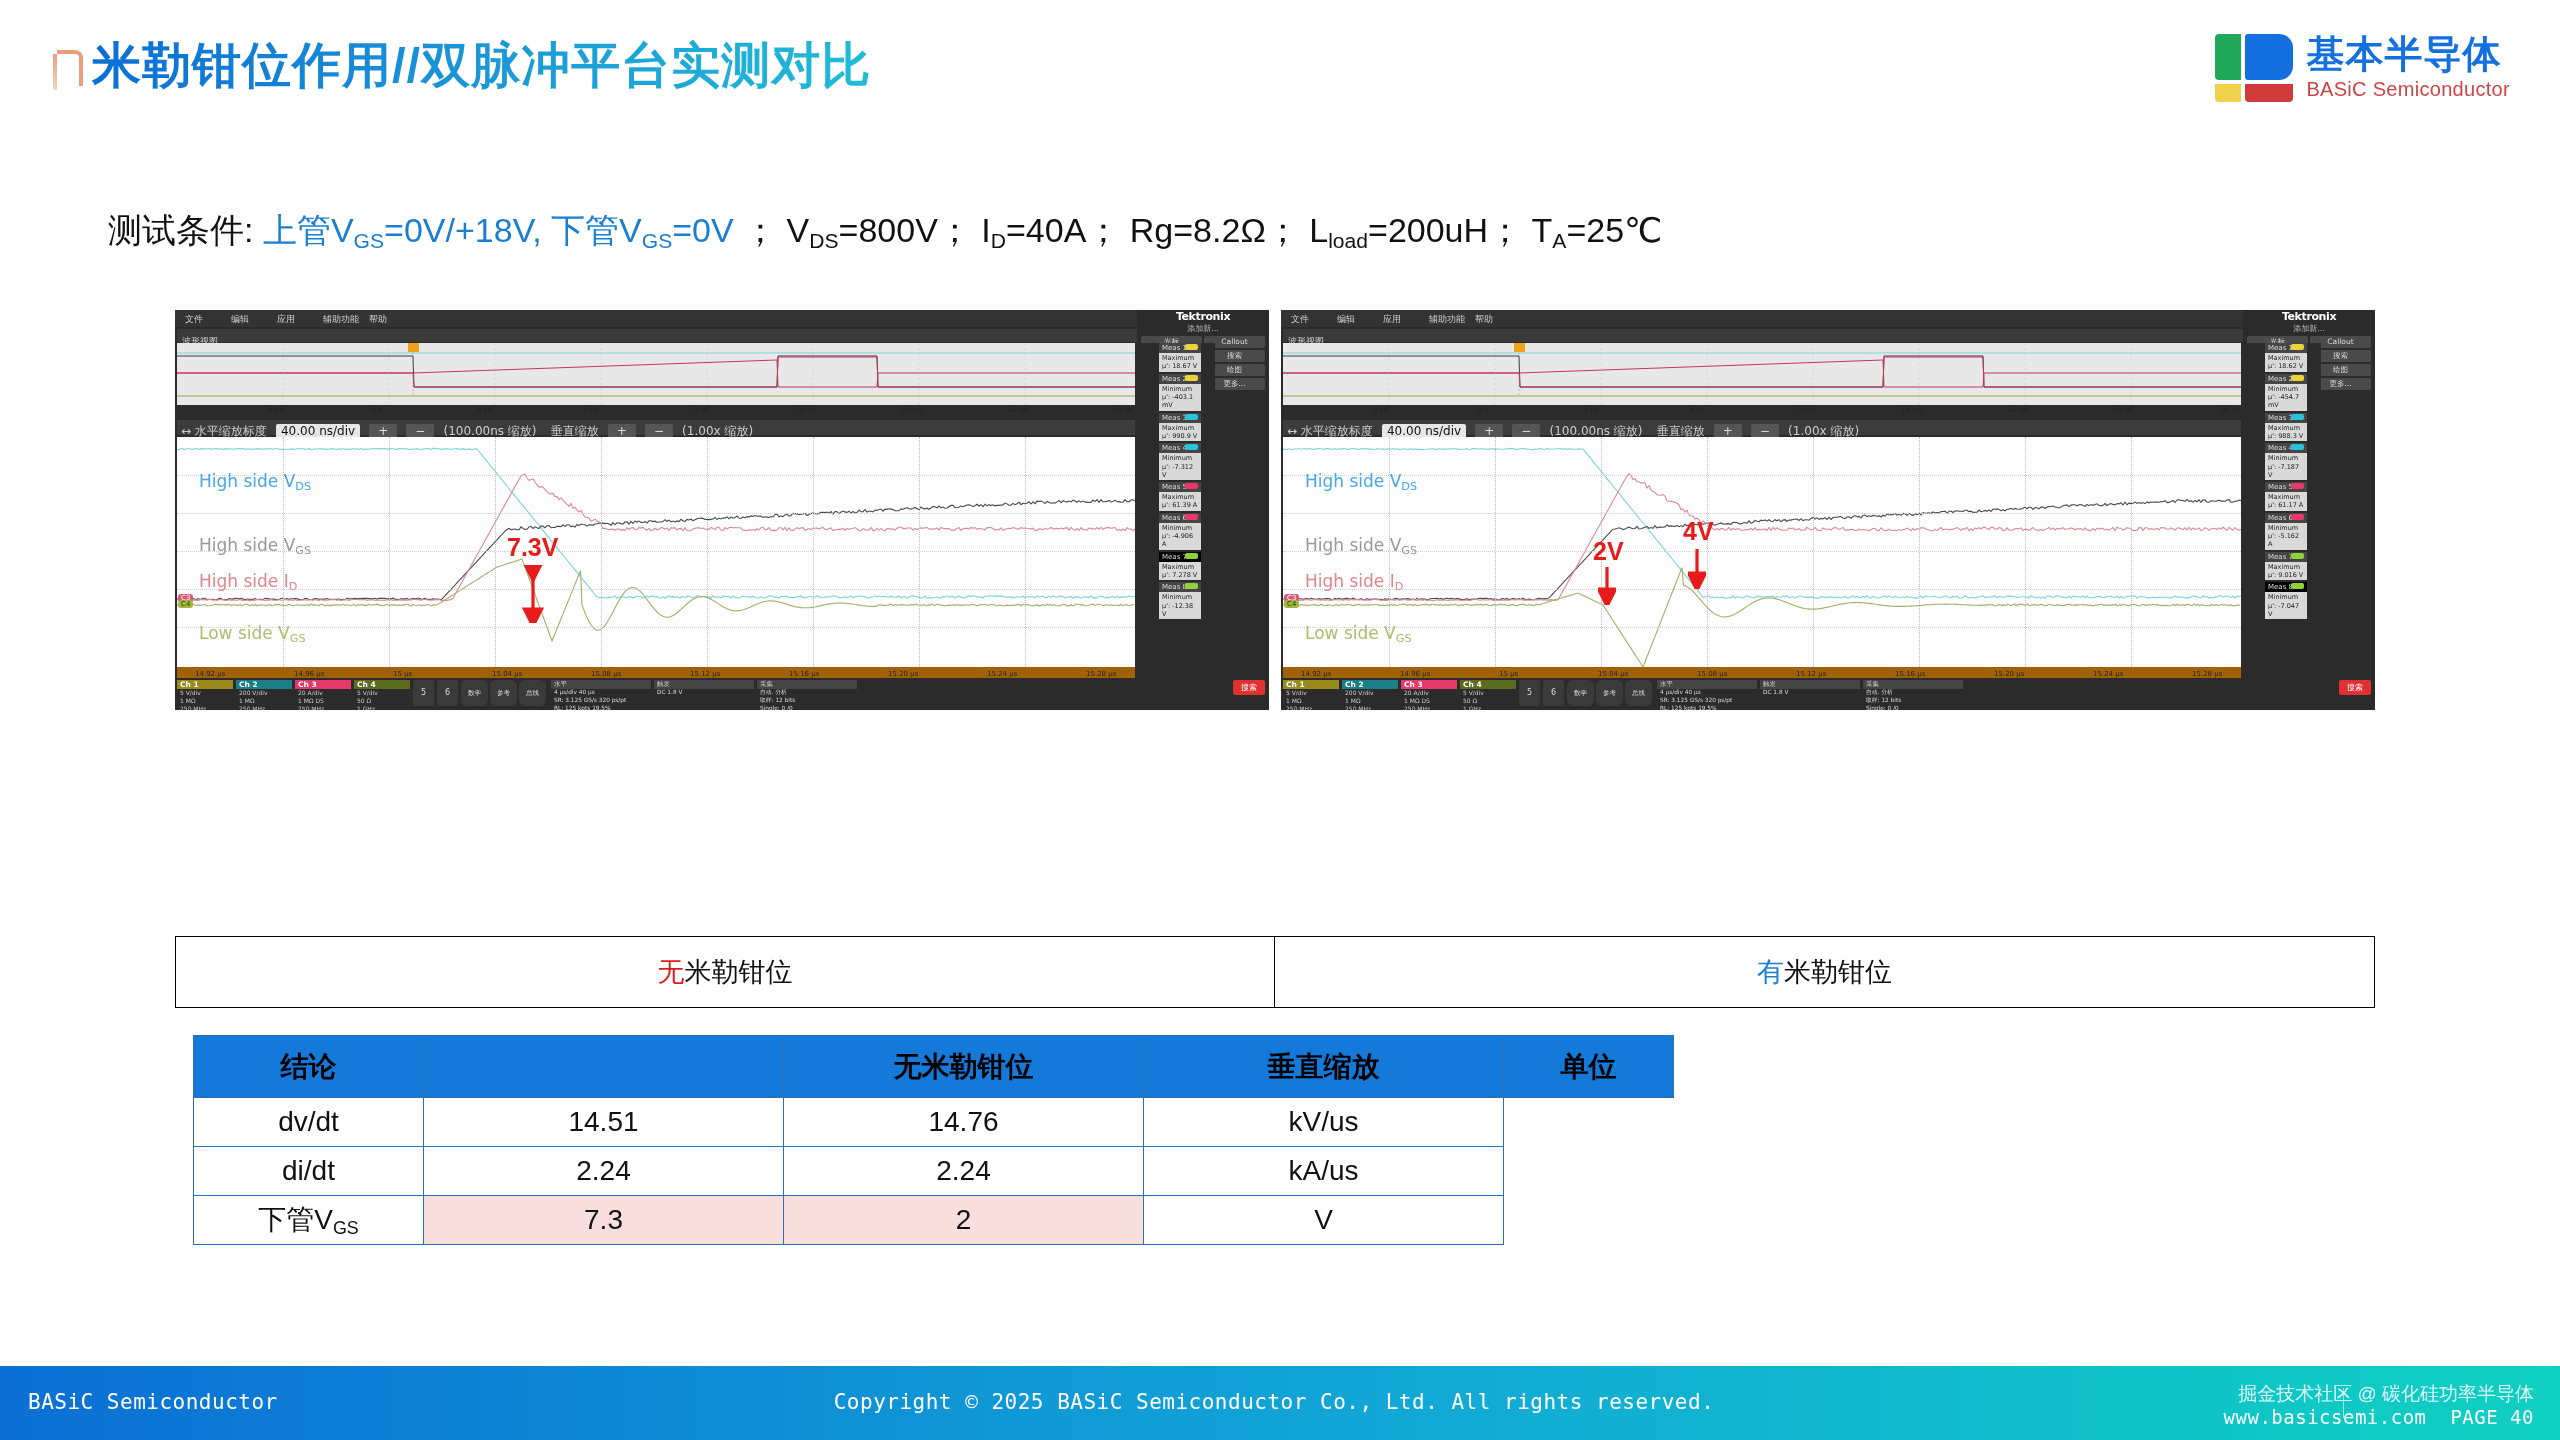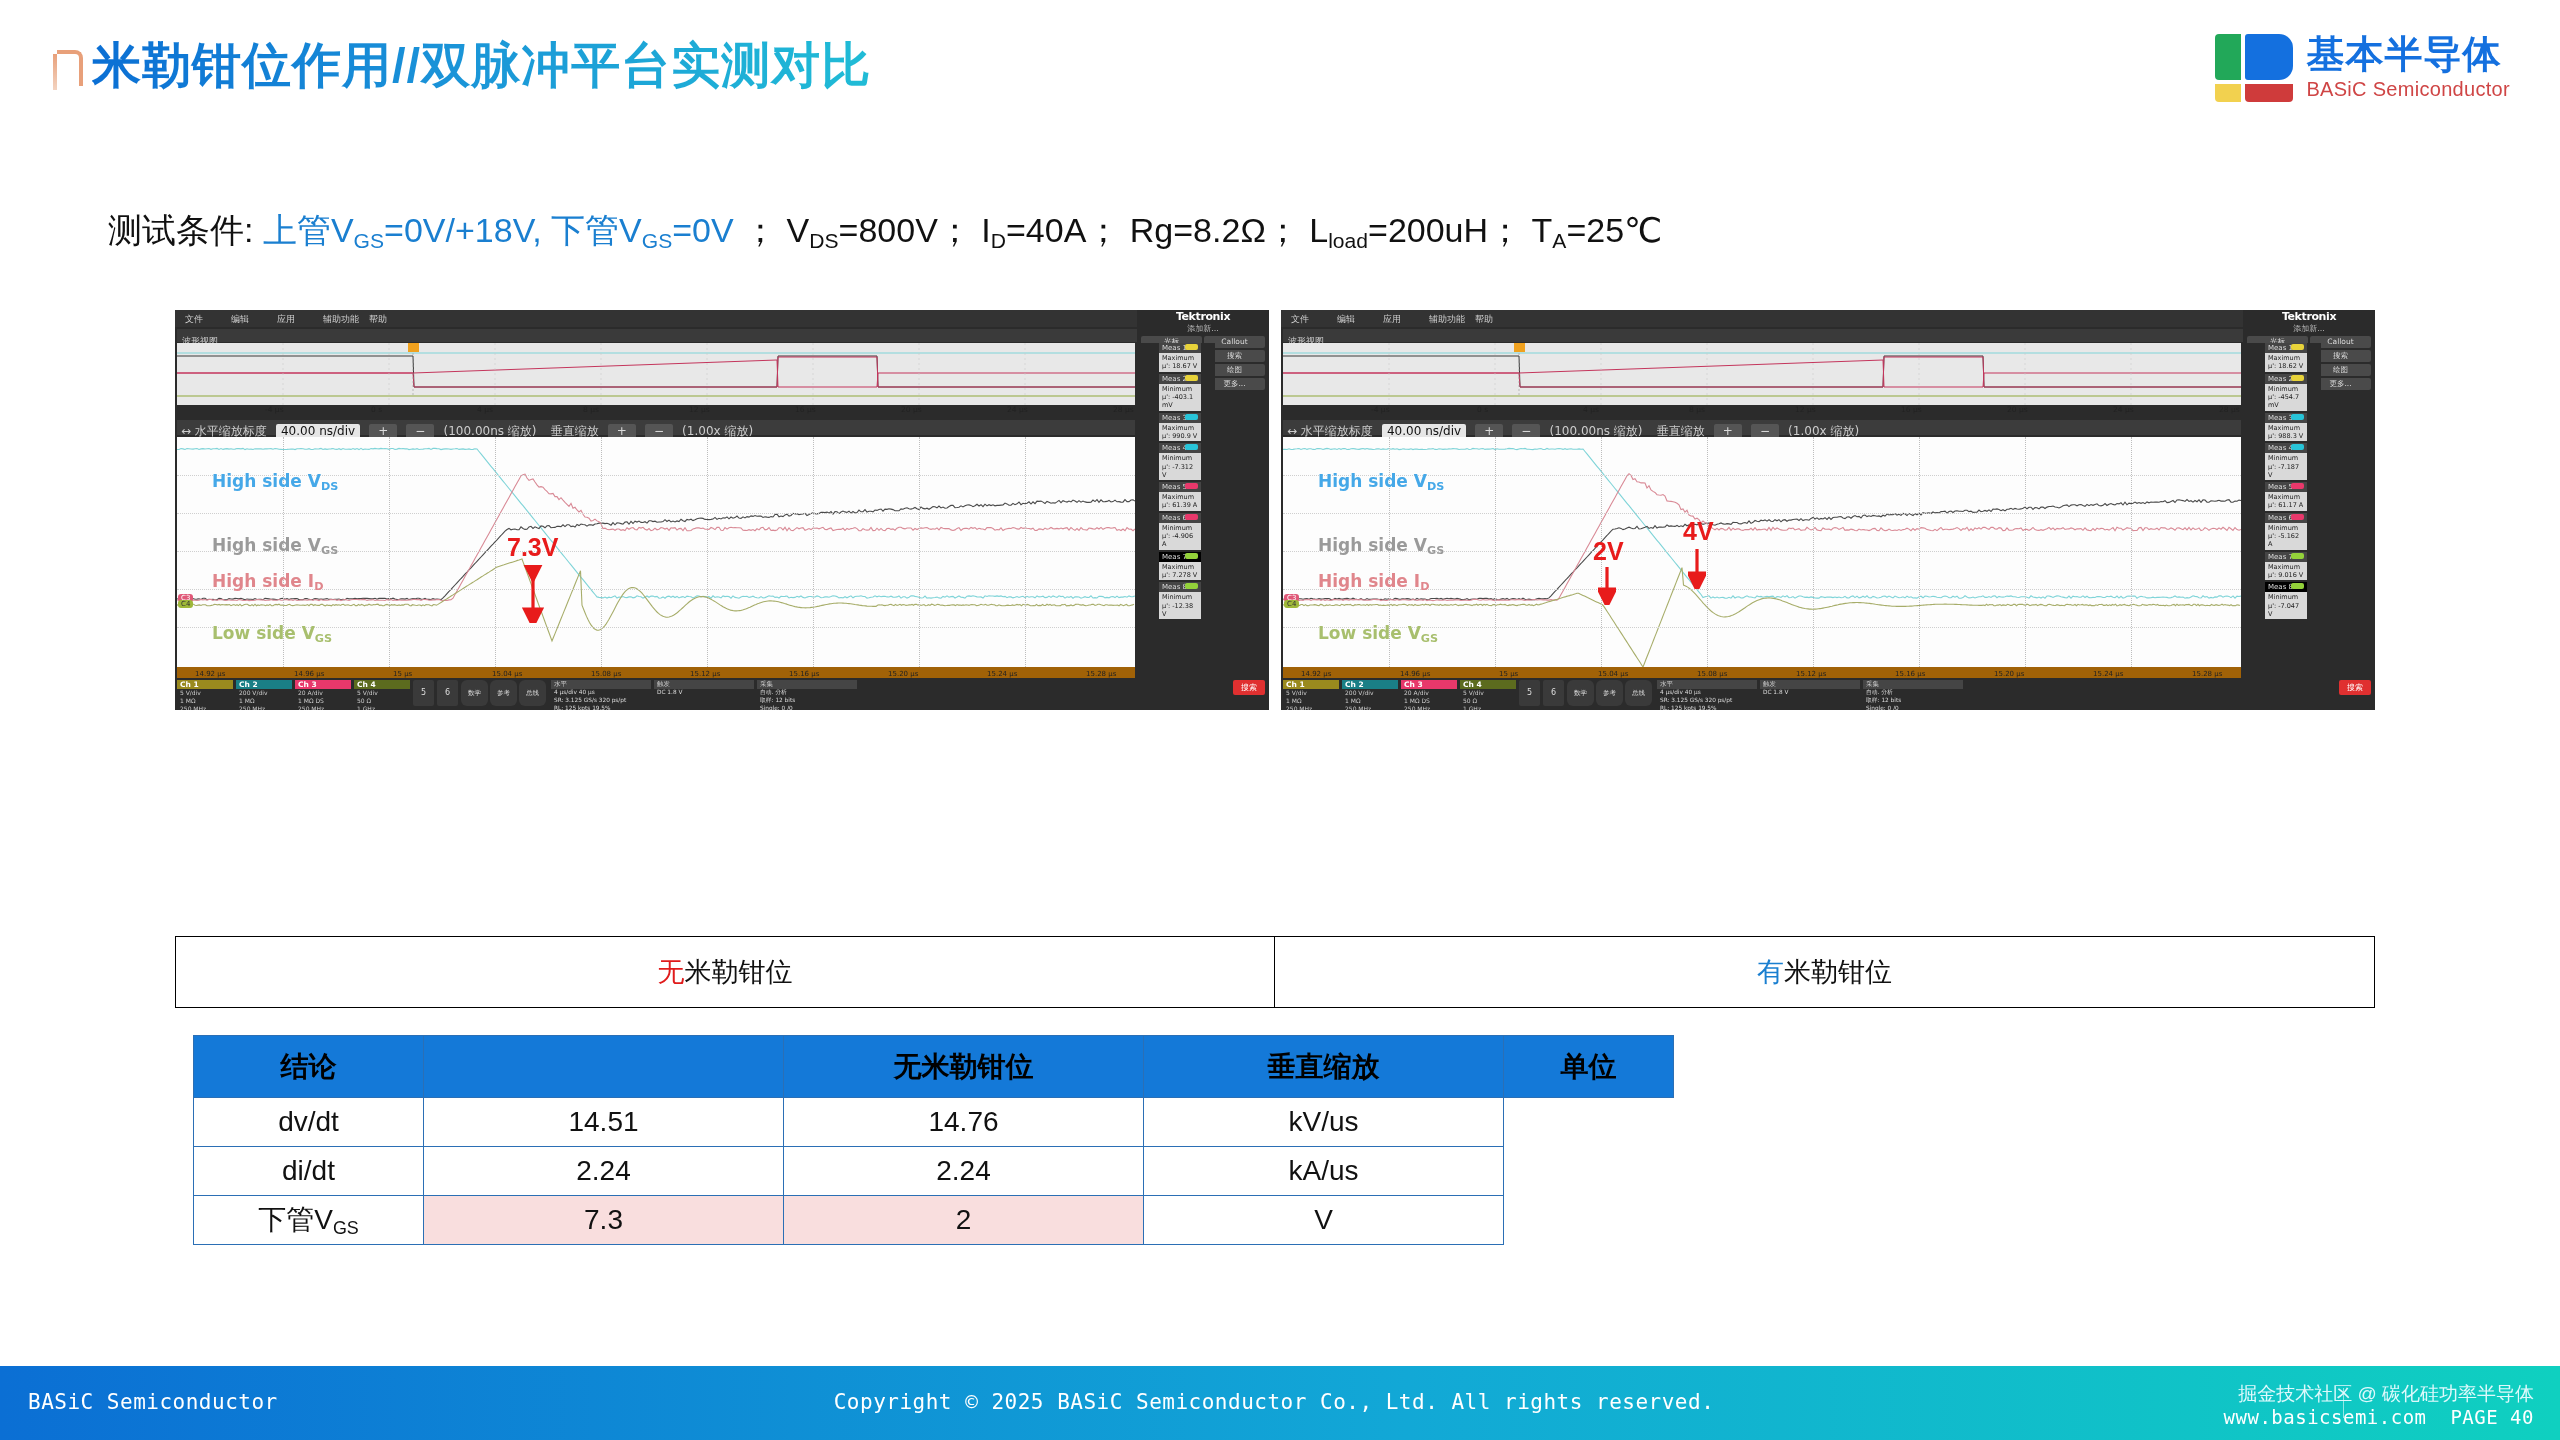--- a/index.html
+++ b/index.html
@@ -80,22 +80,22 @@
   .sc-hbar .btn{ display:inline-block; background:#555; color:#ddd; padding:0 9px; border-radius:2px; }
 
   
   .sc-main {
     position:absolute; left:2px; top:127px; width:958px; height:230px; background:#fdfdfd;
     overflow:hidden;
   }
   .grid-v { position:absolute; top:0; bottom:0; width:1px; border-left:1px dotted #bdbdbd; }
   .grid-h { position:absolute; left:0; right:0; height:1px; border-top:1px dotted #cfcfcf; }
 
-  .wf-label { position:absolute; font-size:17px; font-weight:700; white-space:nowrap;
-              font-family:"DejaVu Sans", sans-serif;margin-left:13px; }
+  .wf-label { position:absolute; font-size:17px; font-weight:400; white-space:nowrap;
+              font-family:"DejaVu Sans", sans-serif; }
   .wf-label sub{ font-size:0.66em; vertical-align:-0.25em;}
   .lbl-vds { color:#45a8e8; }
   .lbl-vgs { color:#9a9a9a; }
   .lbl-id  { color:#e0868c; }
   .lbl-lvgs{ color:#a8bf6e; }
 
   .annot { position:absolute; color:#e81b1b; font-size:25px; font-weight:600; font-family:"Liberation Sans",sans-serif;}
 
   .sc-taxis{ position:absolute; left:2px; top:357px; width:958px; height:14px; background:#a16207;}
   .sc-taxis i{ position:absolute; font-size:7px; font-style:normal; color:#222; top:3px;}

